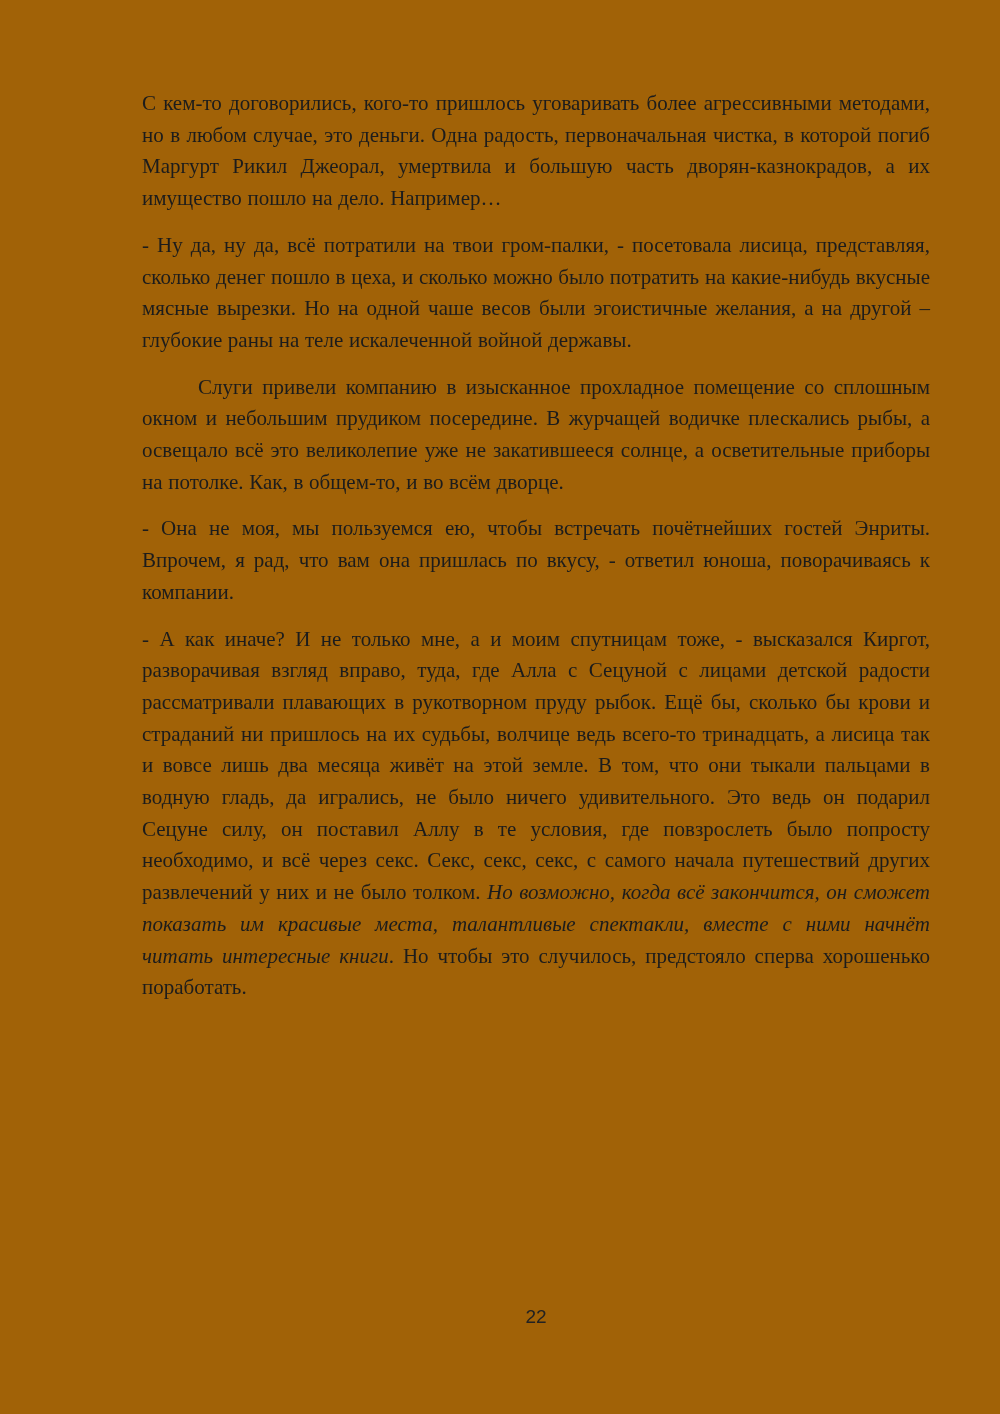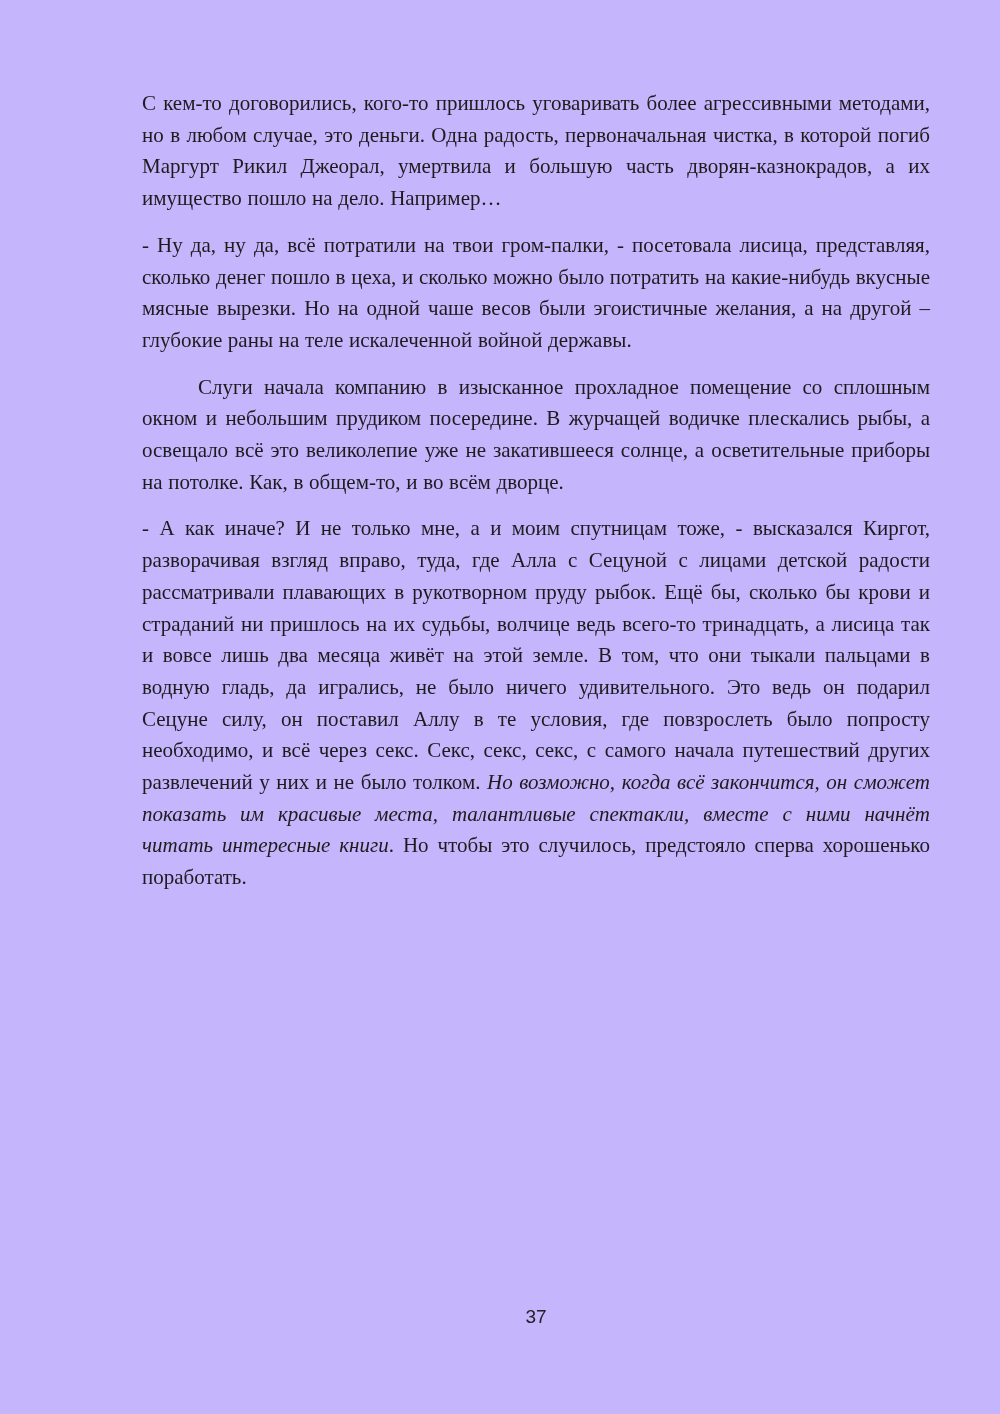--- a/index.html
+++ b/index.html
@@ -4,21 +4,21 @@
 <style>
   html, body {
     margin: 0;
     padding: 0;
     background: #ffffff;
   }
   .page {
     position: relative;
     width: 1000px;
     height: 1414px;
-    background: #c4b5fd;
+    background: #a16207;
     overflow: hidden;
     font-family: "Liberation Serif", "DejaVu Serif", serif;
     color: #1c1c1c;
   }
   .text-block {
     position: absolute;
     left: 142px;
     top: 88px;
     width: 788px;
   }
@@ -47,17 +47,18 @@
     color: #222222;
   }
 </style>
 </head>
 <body>
 
 <div class="page">
   <main class="text-block">
       <p class="para"><span>С кем-то договорились, кого-то пришлось уговаривать более агрессивными методами, но в любом случае, это деньги. Одна радость, первоначальная чистка, в которой погиб Маргурт Рикил Джеорал, умертвила и большую часть дворян-казнокрадов, а их имущество пошло на дело. Например…</span></p>
       <p class="para"><span>- Ну да, ну да, всё потратили на твои гром-палки, - посетовала лисица, представляя, сколько денег пошло в цеха, и сколько можно было потратить на какие-нибудь вкусные мясные вырезки. Но на одной чаше весов были эгоистичные желания, а на другой – глубокие раны на теле искалеченной войной державы.</span></p>
-      <p class="para indent"><span>Слуги начала компанию в изысканное прохладное помещение со сплошным окном и небольшим прудиком посередине. В журчащей водичке плескались рыбы, а освещало всё это великолепие уже не закатившееся солнце, а осветительные приборы на потолке. Как, в общем-то, и во всём дворце.</span></p>
+      <p class="para indent"><span>Слуги привели компанию в изысканное прохладное помещение со сплошным окном и небольшим прудиком посередине. В журчащей водичке плескались рыбы, а освещало всё это великолепие уже не закатившееся солнце, а осветительные приборы на потолке. Как, в общем-то, и во всём дворце.</span></p>
+      <p class="para"><span>- Она не моя, мы пользуемся ею, чтобы встречать почётнейших гостей Энриты. Впрочем, я рад, что вам она пришлась по вкусу, - ответил юноша, поворачиваясь к компании.</span></p>
       <p class="para"><span>- А как иначе? И не только мне, а и моим спутницам тоже, - высказался Киргот, разворачивая взгляд вправо, туда, где Алла с Сецуной с лицами детской радости рассматривали плавающих в рукотворном пруду рыбок. Ещё бы, сколько бы крови и страданий ни пришлось на их судьбы, волчице ведь всего-то тринадцать, а лисица так и вовсе лишь два месяца живёт на этой земле. В том, что они тыкали пальцами в водную гладь, да игрались, не было ничего удивительного. Это ведь он подарил Сецуне силу, он поставил Аллу в те условия, где повзрослеть было попросту необходимо, и всё через секс. Секс, секс, секс, с самого начала путешествий других развлечений у них и не было толком. </span><span class="italic">Но возможно, когда всё закончится, он сможет показать им красивые места, талантливые спектакли, вместе с ними начнёт читать интересные книги</span><span>. Но чтобы это случилось, предстояло сперва хорошенько поработать.</span></p>
     </main>
-  <div class="page-number">37</div>
+  <div class="page-number">22</div>
 </div>
 
 </body></html>

